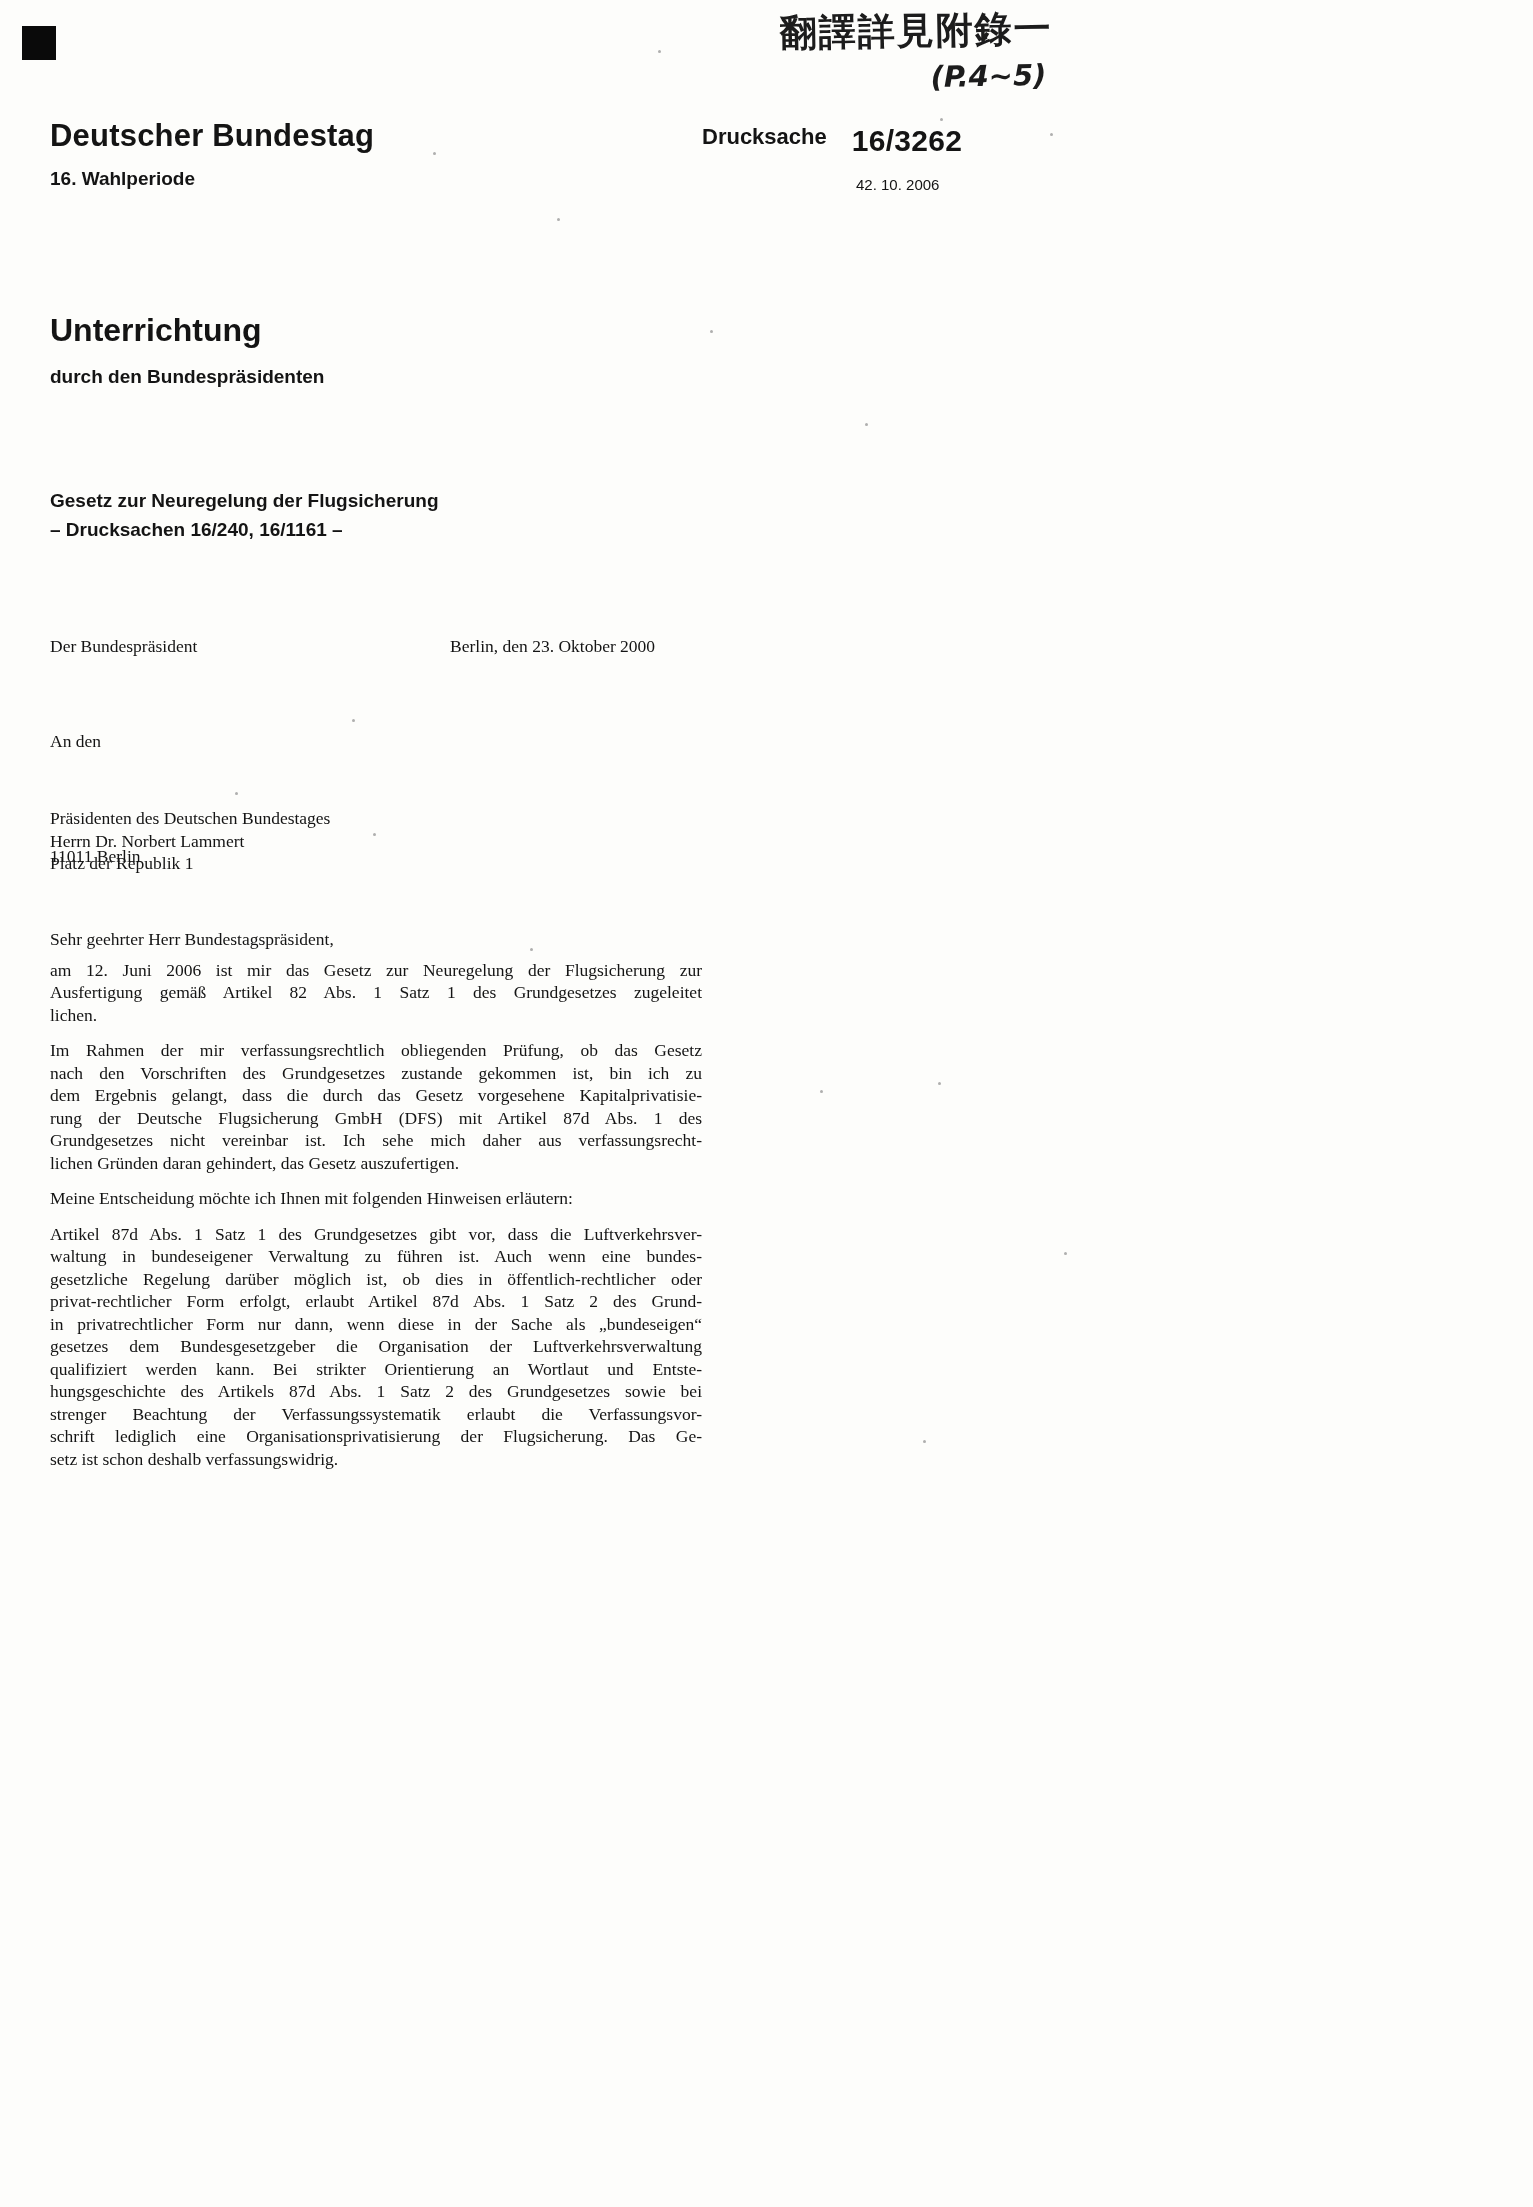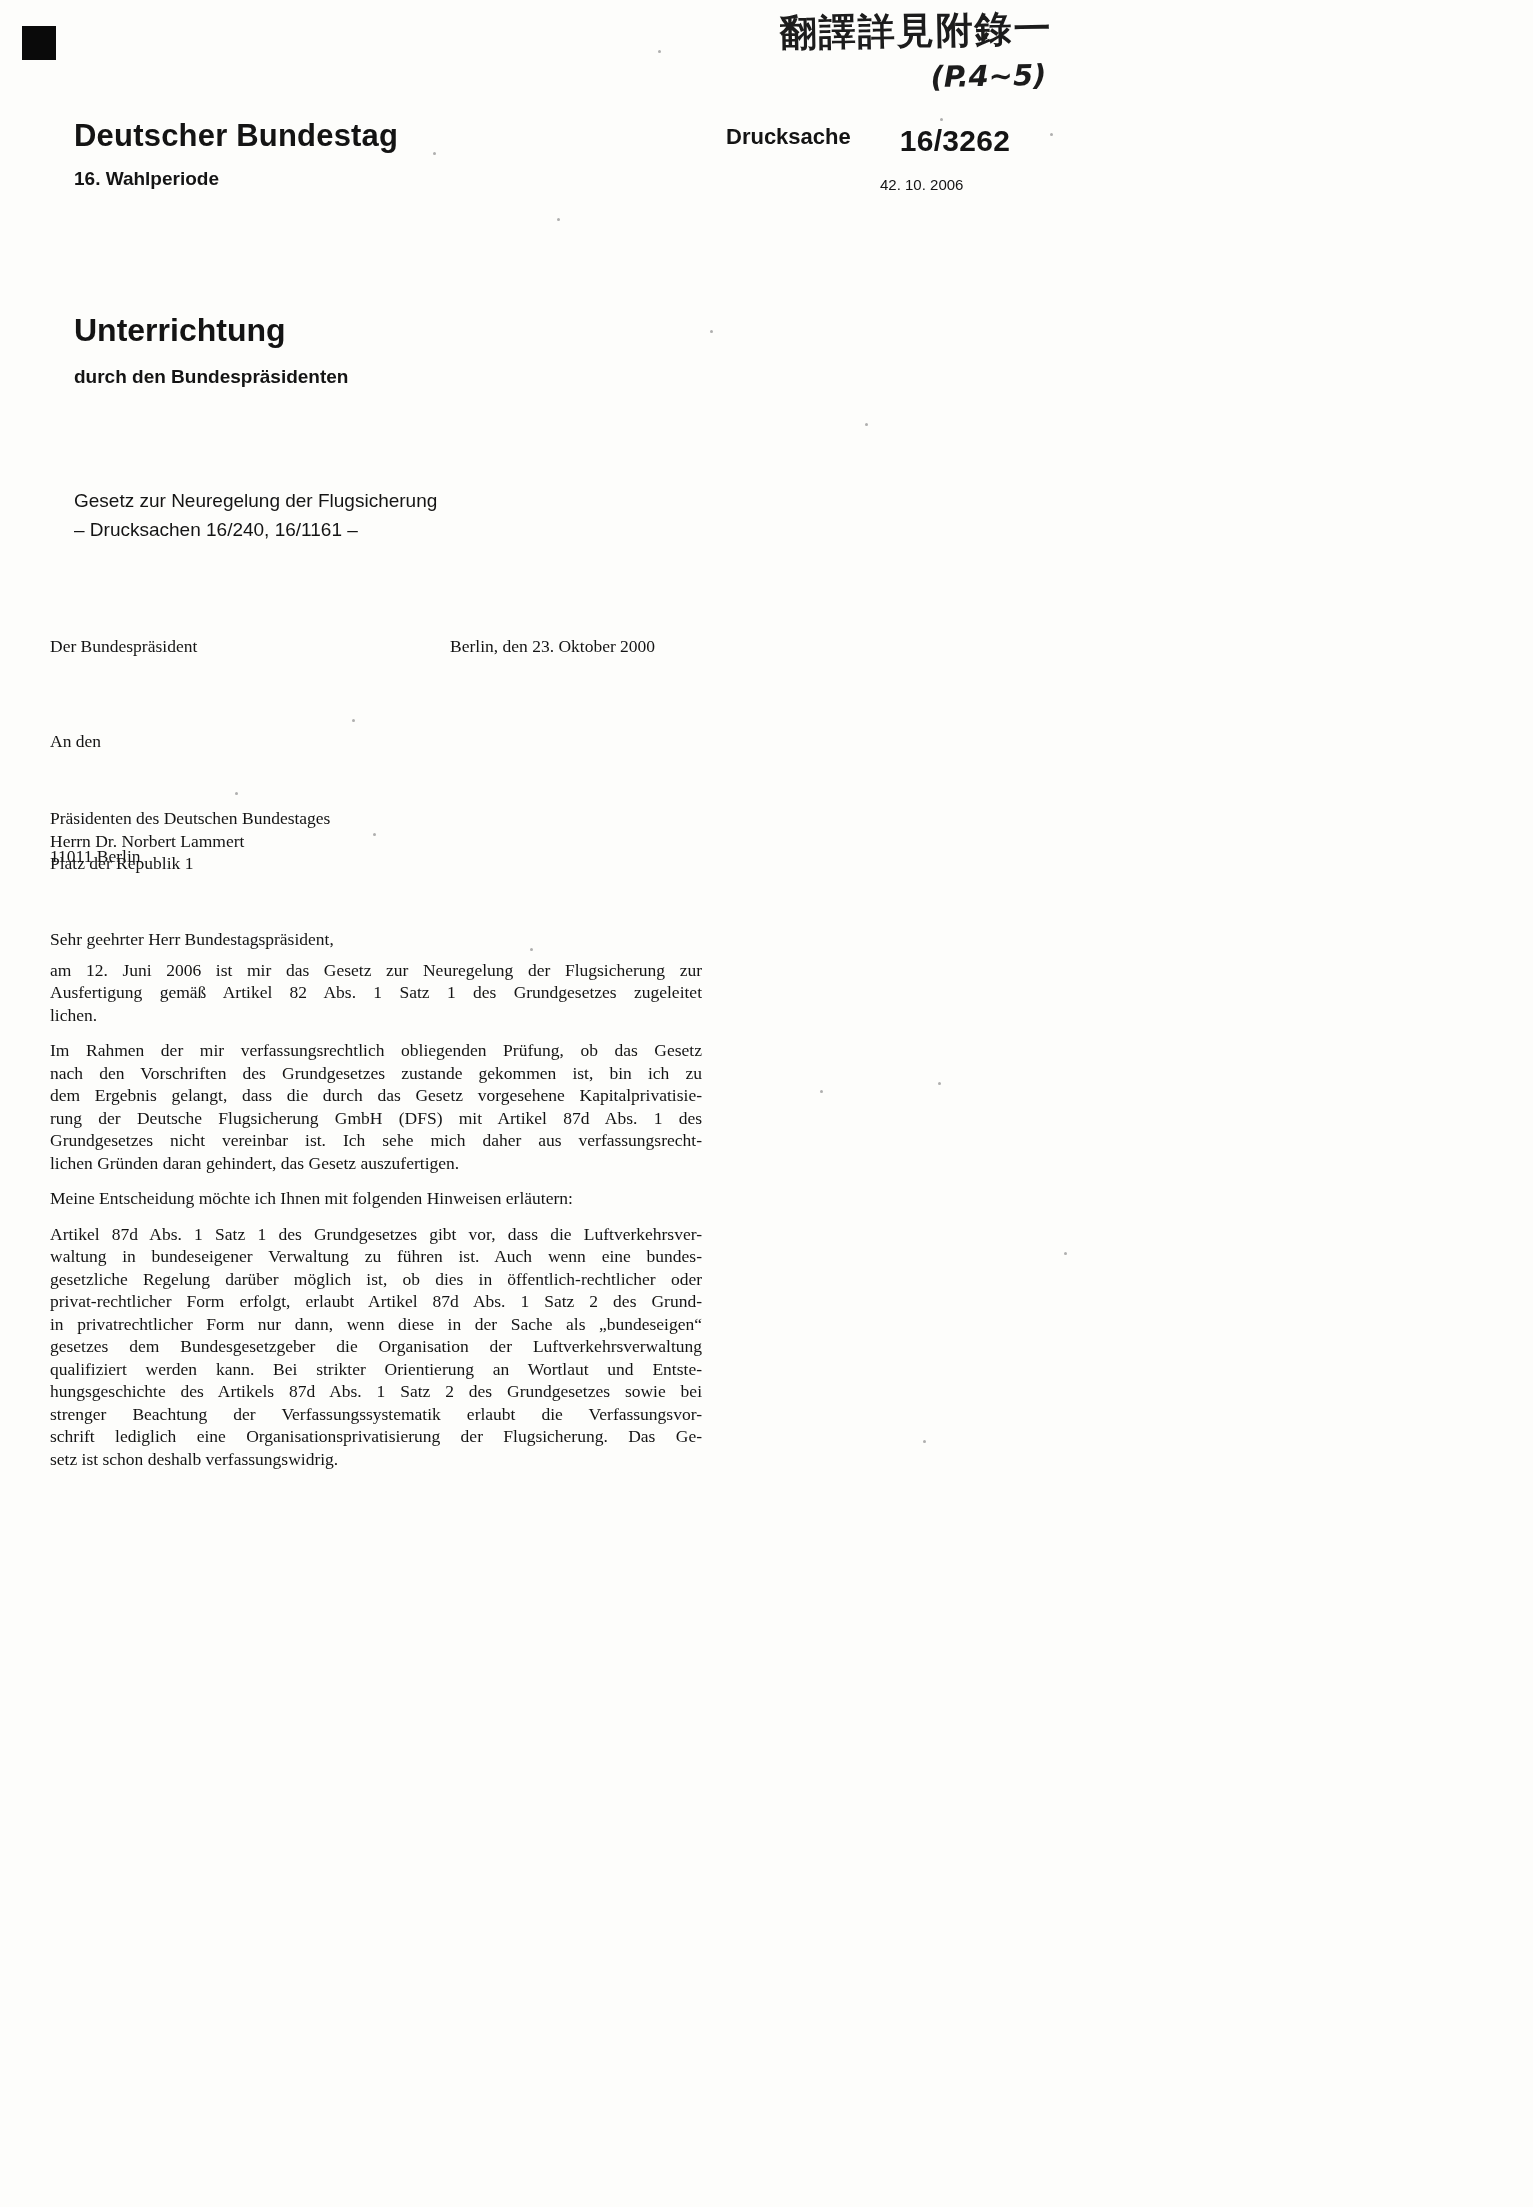--- a/index.html
+++ b/index.html
@@ -8,21 +8,21 @@
     position:relative;
     width:1533px;
     height:2207px;
     background:#fdfdfb;
     margin:0 auto;
     color:#141414;
     font-family:"Liberation Serif", serif;
     overflow:hidden;
     padding-left:23px;
   }
-  .sans { font-family:"Liberation Sans", sans-serif;margin-left:24px; }
+  .sans { font-family:"Liberation Sans", sans-serif; }
 
   
   .corner-mark {
     position:absolute; left:22px; top:26px;
     width:34px; height:34px; background:#0a0a0a;
   }
   .speck {
     position:absolute; width:3px; height:3px; border-radius:50%;
     background:#6f6f6f; opacity:.55;
   }
@@ -41,21 +41,21 @@
   .inst   { position:absolute; left:50px;  top:118px; font-size:31px; font-weight:bold; letter-spacing:.2px; }
   .period { position:absolute; left:50px;  top:168px; font-size:19px; font-weight:bold; }
   .docref { position:absolute; left:702px; top:124px; display:flex; align-items:flex-start; gap:25px; }
   .druck  { font-size:22px; font-weight:bold; }
   .docnum { font-size:30px; font-weight:bold; letter-spacing:.3px; }
   .docdate{ position:absolute; left:856px; top:176px; font-size:15px; }
 
   
   .title-main { position:absolute; left:50px; top:312px; font-size:32px; font-weight:bold; }
   .title-sub  { position:absolute; left:50px; top:366px; font-size:19px; font-weight:bold; }
-  .subject    { position:absolute; left:50px; top:486px; font-size:19px; font-weight:normal; line-height:29px; }
+  .subject    { position:absolute; left:50px; top:486px; font-size:19px; font-weight:bold; line-height:29px; }
 
   
   .sender-row  { position:absolute; left:50px; top:636px; width:700px; font-size:17.5px; }
   .place-date  { position:absolute; left:400px; top:0; }
 
   .an-den      { position:absolute; left:50px; top:731px; font-size:17.5px; }
   .recipient   { position:absolute; left:50px; top:759px; font-size:17.5px; line-height:22.5px;margin-top:48px; }
   .recip-city  { position:absolute; left:50px; top:846px; font-size:17.5px; }
 
   

